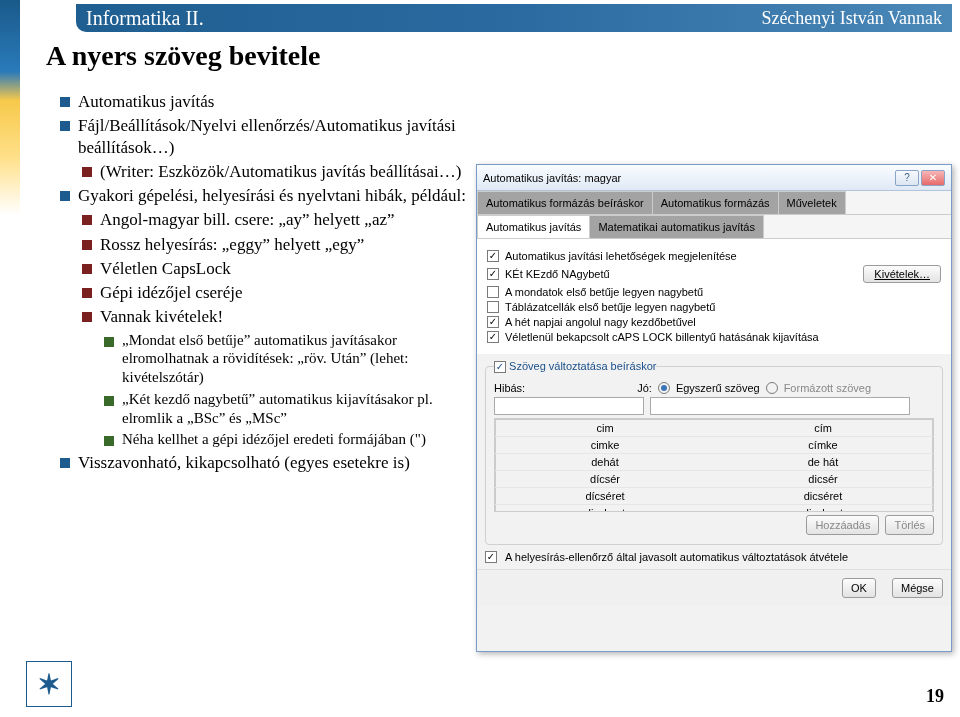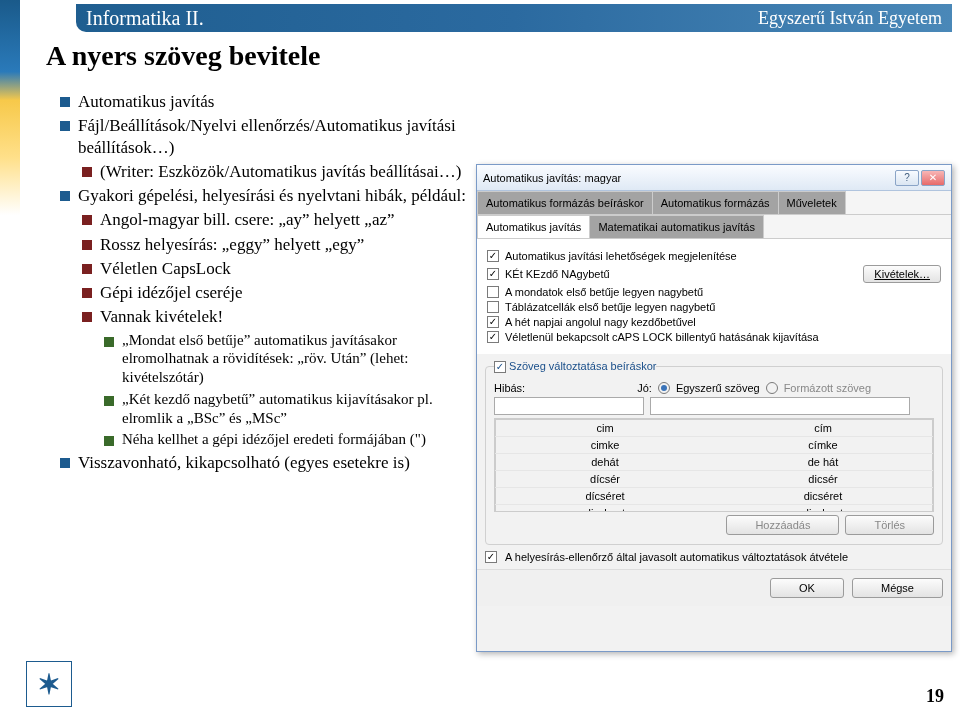--- a/index.html
+++ b/index.html
@@ -126,36 +126,36 @@
     text-decoration:underline;
   }
   legend, .legend-txt { color:#1a4f8a; font-size:11px; }
   fieldset { border:1px solid #d0d0d0; border-radius:4px; margin:6px 8px; padding:6px 8px; }
   .rad { width:12px; height:12px; border-radius:50%; border:1px solid #7a7a7a; display:inline-block; }
   .rad.sel::after { content:""; display:block; width:6px; height:6px; margin:2px; background:#3a73b8; border-radius:50%; }
   .in { border:1px solid #aaa; background:#fff; padding:2px 4px; width:150px; height:18px; }
   .tbl { border:1px solid #ccc; width:100%; border-collapse:collapse; }
   .tbl td, .tbl th { border-bottom:1px solid #e6e6e6; padding:2px 6px; font-weight:normal; text-align:center; font-size:11px; }
   .btm-row { display:flex; gap:8px; margin:6px 8px; align-items:center; }
-  .dlg-footer { display:flex; justify-content:flex-end; gap:8px; padding:8px; border-top:1px solid #ddd; background:#f0f0f0; }
-  .btn { padding:3px 28px; border:1px solid #9b9b9b; background:linear-gradient(#fcfcfc,#e3e3e3); border-radius:3px; }
+  .dlg-footer { display:flex; justify-content:flex-end; gap:16px; padding:8px; border-top:1px solid #ddd; background:#f0f0f0; }
+  .btn { padding:3px 8px; border:1px solid #9b9b9b; background:linear-gradient(#fcfcfc,#e3e3e3); border-radius:3px; }
   .scroll {
     max-height: 94px;
     overflow:hidden;
     border:1px solid #ccc;
   }
 </style>
 </head>
 <body>
 
 <div class="left-strip"></div>
 
 <div class="header-bar">
   <span class="header-title">Informatika II.</span>
-  <span class="header-uni">Egyszerű István Egyetem</span>
+  <span class="header-uni">Széchenyi István Vannak</span>
 </div>
 
 <div class="slide-title">A nyers szöveg bevitele</div>
 
 <div class="content">
   <div class="bl lvl1">
       <span class="sq sq-blue"></span>
       <span>Automatikus javítás</span>
     </div>
   <div class="bl lvl1">

